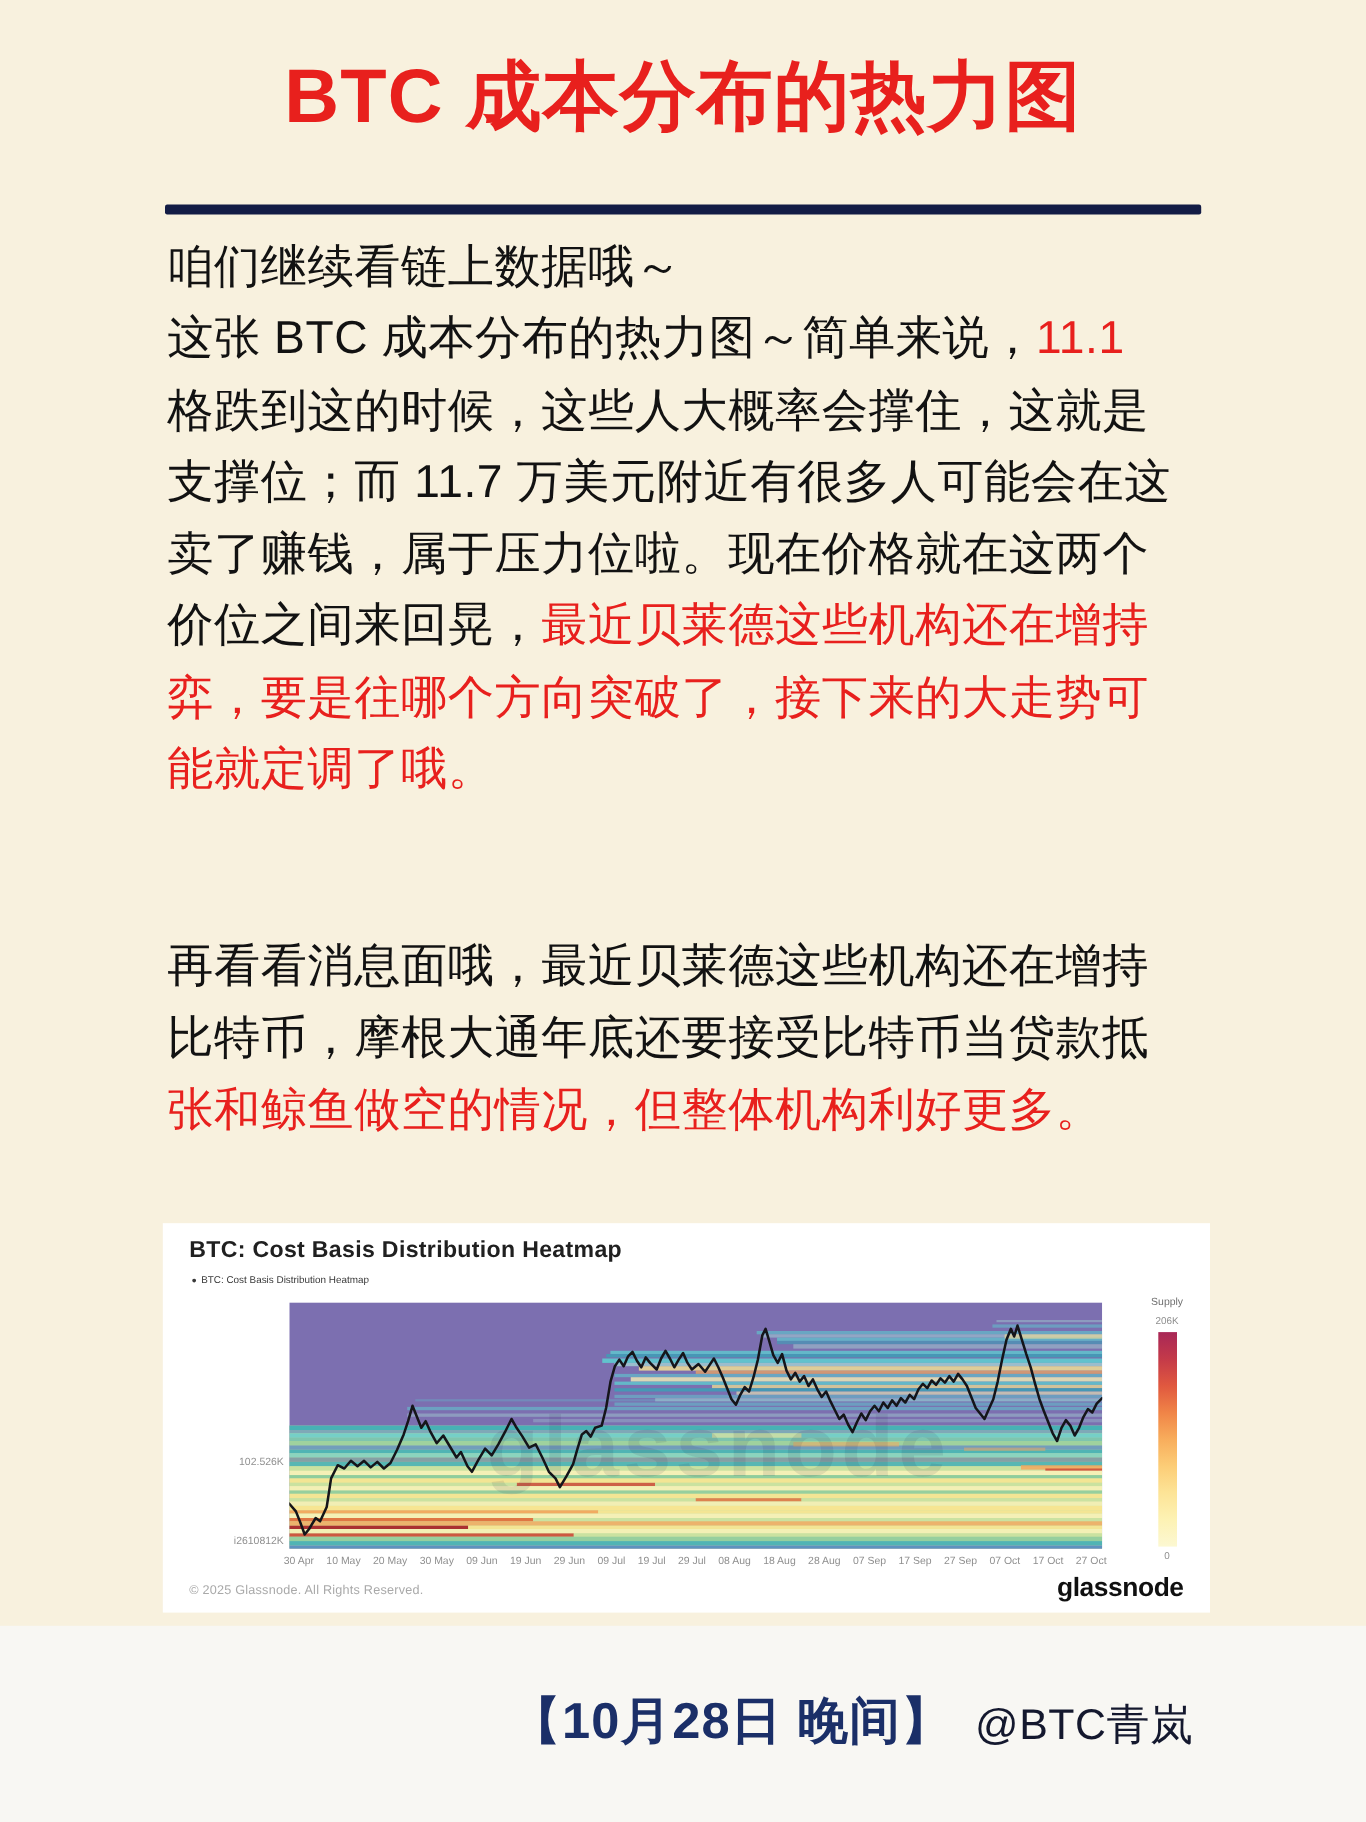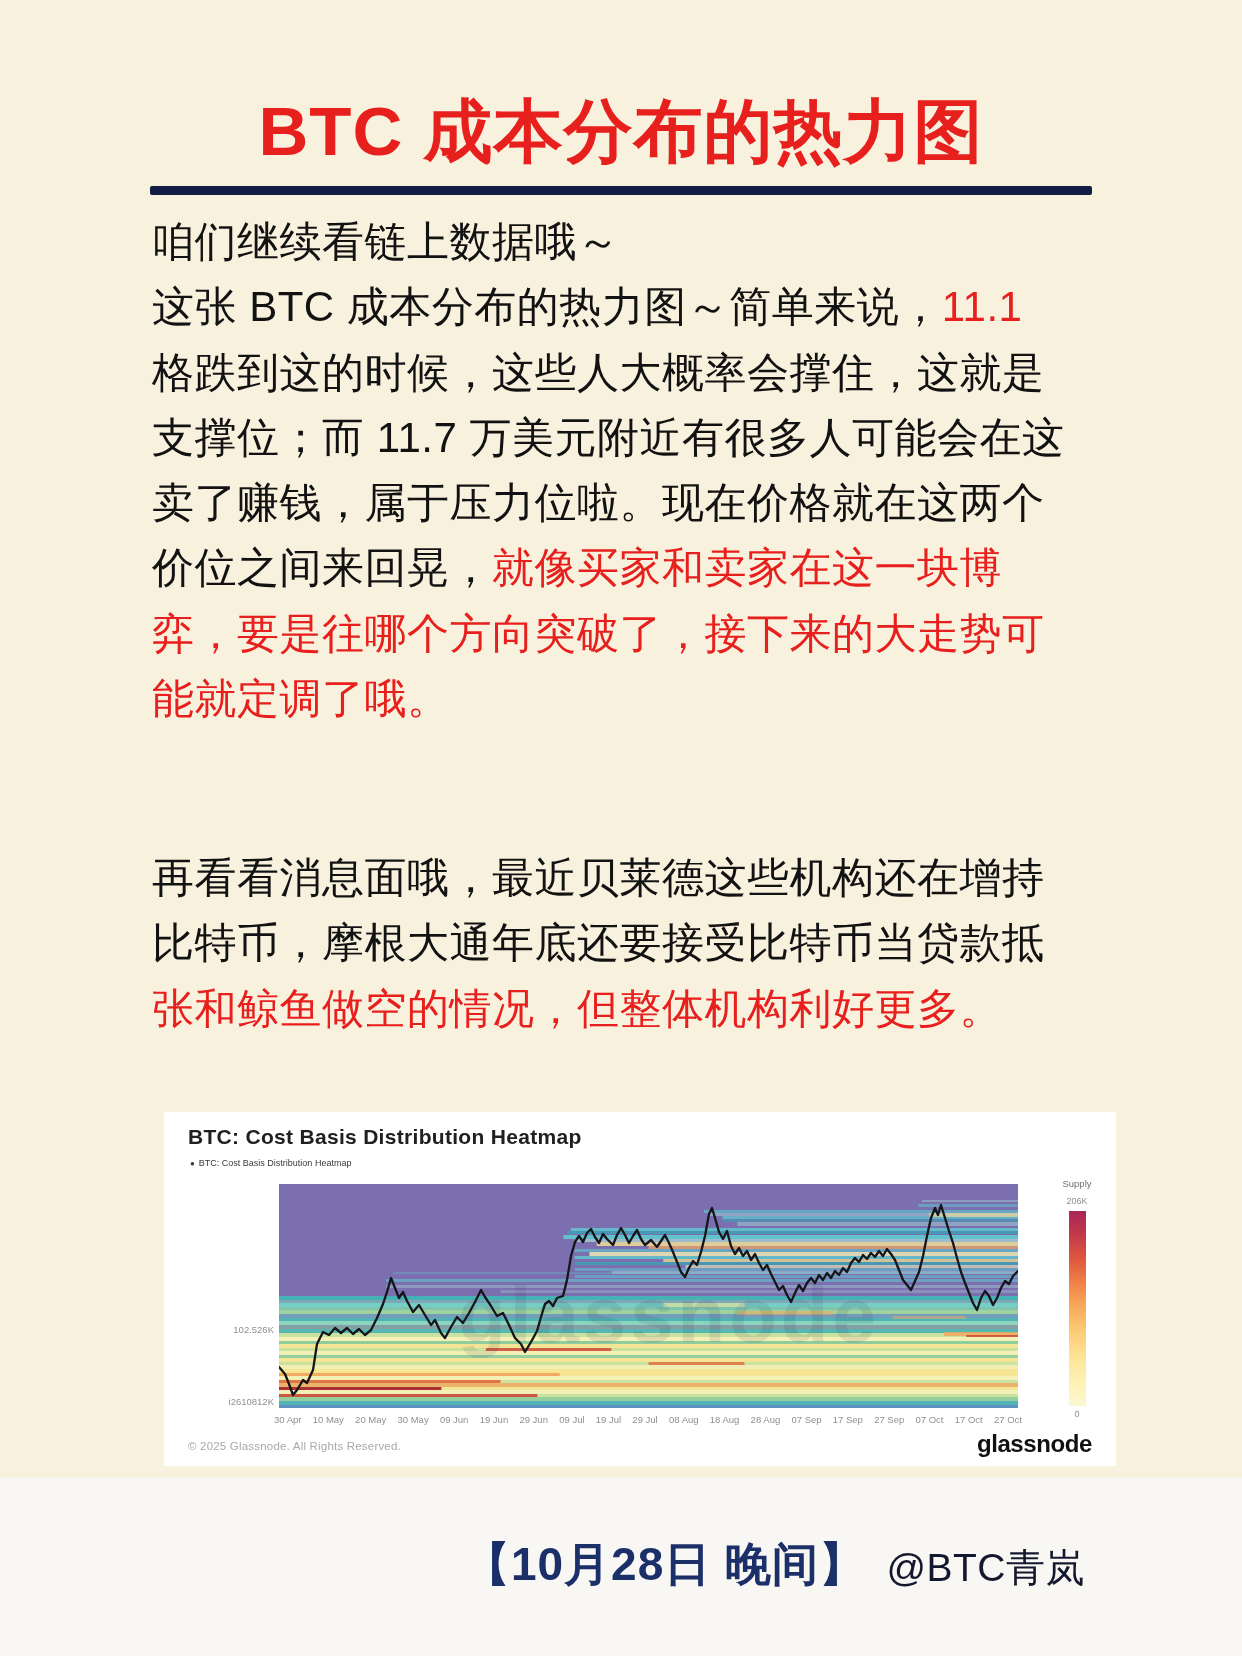--- a/index.html
+++ b/index.html
@@ -5,35 +5,35 @@
   html,body{margin:0;padding:0;background:#e9e9e9;}
   .page{
     position:relative;width:1242px;height:1656px;margin:0 auto;
     background:var(--cream,#f8f1de);
     font-family:"Liberation Sans","DejaVu Sans",sans-serif;
     overflow:hidden;
   }
   .footer-band{position:absolute;left:0;top:1478px;width:1242px;height:178px;background:var(--footerbg,#f8f7f3);}
   .post-title{
     position:absolute;top:42px;left:0;width:1242px;text-align:center;
-    font-size:69px;font-weight:bold;color:var(--red,#e8201d);letter-spacing:1px;margin-top:44px;
+    font-size:69px;font-weight:bold;color:var(--red,#e8201d);letter-spacing:1px;
   }
   .rule{position:absolute;background:var(--navy,#131c45);height:9px;border-radius:2px;}
   .rule-top{left:150px;top:186px;width:942px;}
   .rule-bottom{left:157px;top:1489px;width:932px;}
   .para{position:absolute;left:152px;}
   .para-1{top:209px;}
   .para-2{top:845px;}
   .text-line{
     font-size:42px;line-height:65.3px;white-space:nowrap;
     color:var(--ink,#121212);font-weight:500;letter-spacing:0.5px;
   }
   .text-line .red{color:var(--red,#e8201d);}
   
-  .chart-card{position:absolute;left:148px;top:1112px;width:952px;height:354px;background:#ffffff;margin-left:16px;}
+  .chart-card{position:absolute;left:148px;top:1112px;width:952px;height:354px;background:#ffffff;}
   .chart-title{position:absolute;left:24px;top:13px;font-size:21px;font-weight:bold;color:#202020;letter-spacing:0.3px;}
   .chart-legend{position:absolute;left:26px;top:46px;font-size:9px;color:#3a3a3a;}
   .chart-legend .dot{font-size:8px;margin-right:4px;}
   .plot{position:absolute;left:115px;top:72px;width:739px;height:224px;}
   .plot svg{display:block;width:739px;height:224px;}
   .ylabel{position:absolute;left:18px;width:92px;text-align:right;font-size:9.5px;color:#8f8f8f;}
   .ylabel-1{top:212px;}
   .ylabel-2{top:284px;}
   .xticks{
     position:absolute;left:110px;top:302px;width:748px;
@@ -65,21 +65,21 @@
   <div class="post-title">BTC 成本分布的热力图</div>
 
   <div class="rule rule-top"></div>
 
   <div class="para para-1" id="para-0">
       <div class="text-line"><span>咱们继续看链上数据哦～</span></div>
       <div class="text-line"><span>这张 BTC 成本分布的热力图～简单来说，</span><span class="red">11.1</span></div>
       <div class="text-line"><span>格跌到这的时候，这些人大概率会撑住，这就是</span></div>
       <div class="text-line"><span>支撑位；而 11.7 万美元附近有很多人可能会在这</span></div>
       <div class="text-line"><span>卖了赚钱，属于压力位啦。现在价格就在这两个</span></div>
-      <div class="text-line"><span>价位之间来回晃，</span><span class="red">就像买家和卖家在这一块博</span></div>
+      <div class="text-line"><span>价位之间来回晃，</span><span class="red">最近贝莱德这些机构还在增持</span></div>
       <div class="text-line"><span class="red">弈，要是往哪个方向突破了，接下来的大走势可</span></div>
       <div class="text-line"><span class="red">能就定调了哦。</span></div>
     </div>
   <div class="para para-2" id="para-1">
       <div class="text-line"><span>再看看消息面哦，最近贝莱德这些机构还在增持</span></div>
       <div class="text-line"><span>比特币，摩根大通年底还要接受比特币当贷款抵</span></div>
       <div class="text-line"><span class="red">张和鲸鱼做空的情况，但整体机构利好更多。</span></div>
     </div>
 
   <div class="chart-card">

